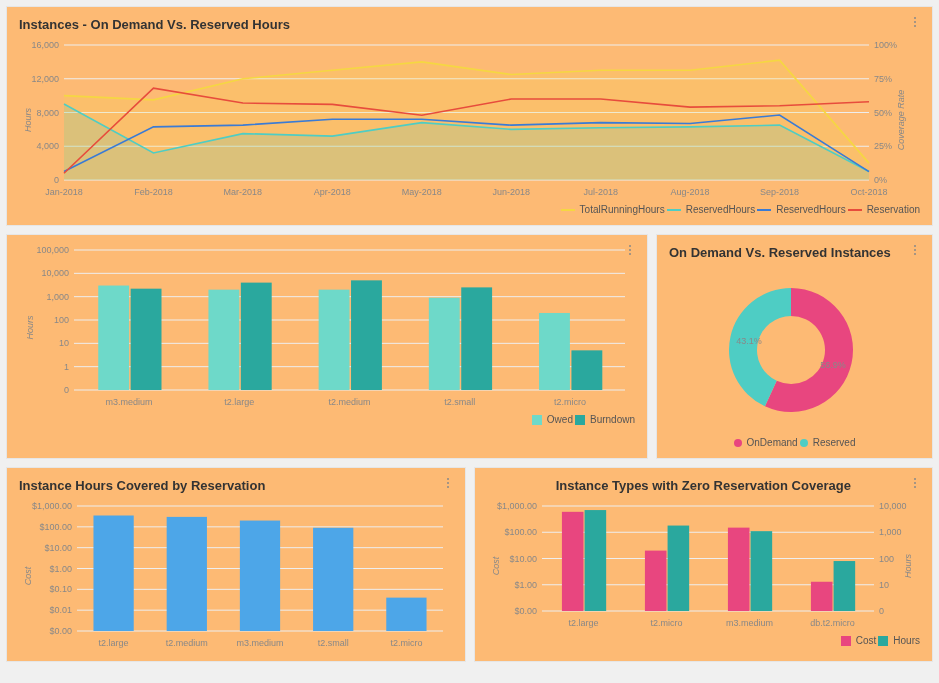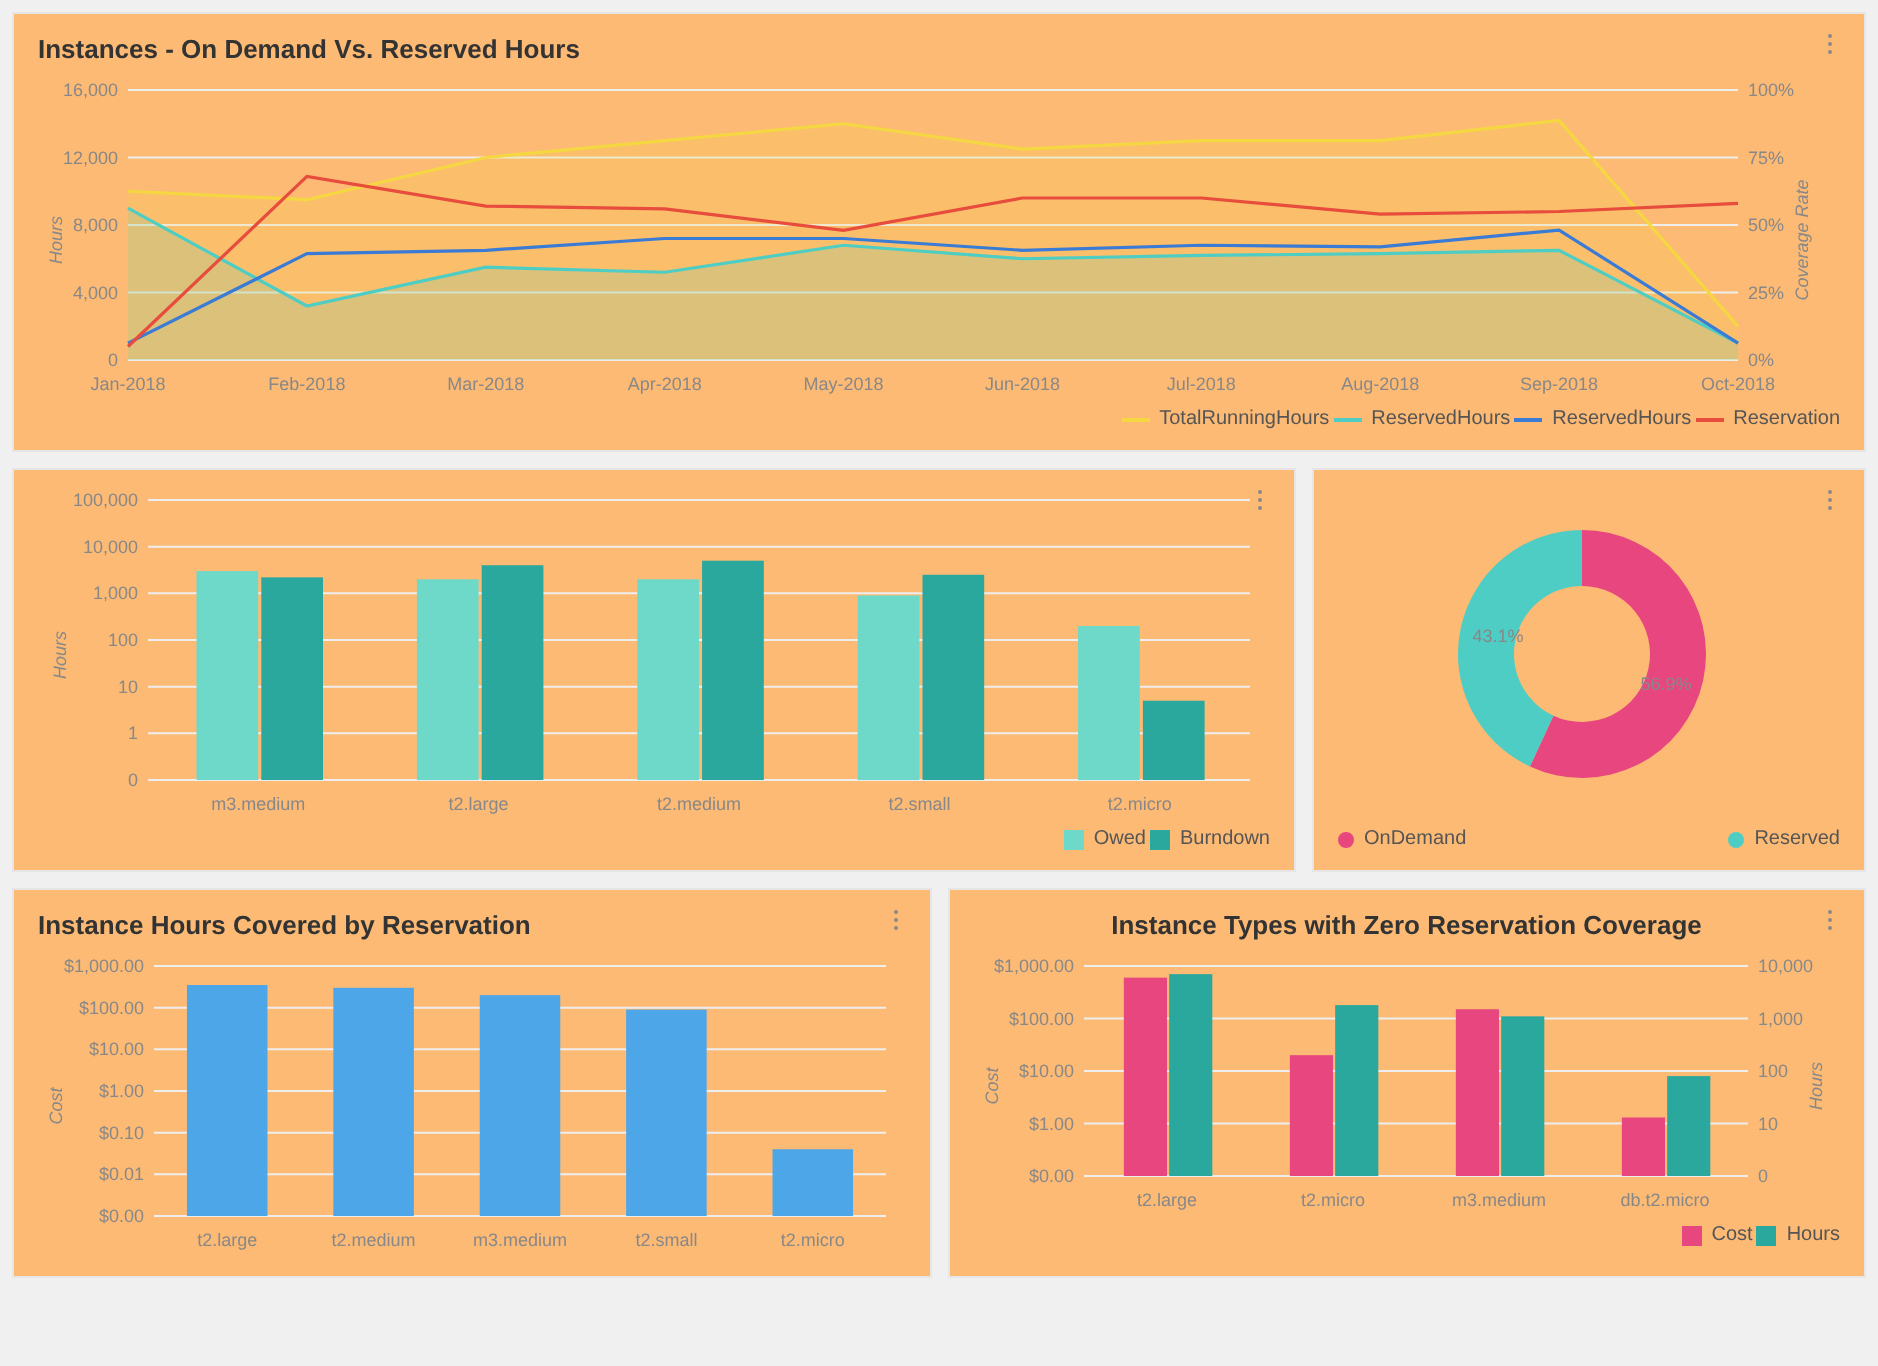--- a/index.html
+++ b/index.html
@@ -150,27 +150,28 @@
           <span>Burndown</span>
         </div>
     </div>
   </div>
   <div class="panel" style="flex:1;">
     <div class="menu-icon">
         <span></span>
         <span></span>
         <span></span>
       </div>
+    <div class="panel-title">On Demand Vs. Reserved Instances</div>
     <svg id="chart3" width="245" height="165">
         <path d="M122,20 A62,62 0 1 1 95.95468483846804,138.26403432154927 L107.7170852339986,112.85447043439798 A34,34 0 1 0 122,48 Z" fill="#e8467f"></path>
         <path d="M95.95468483846804,138.26403432154927 A62,62 0 0 1 121.99999999999999,20 L122,48 A34,34 0 0 0 107.7170852339986,112.85447043439798 Z" fill="#4ecdc4"></path>
         <text x="164" y="100" class="axis-text" text-anchor="middle" fill="#fff">56.9%</text>
         <text x="80" y="76" class="axis-text" text-anchor="middle" fill="#fff">43.1%</text>
       </svg>
-    <div class="legend" style="justify-content:space-between;">
+    <div class="legend" style="justify-content:center;">
       <div class="item">
           <span class="circ" style="background:#e8467f"></span>
           <span>OnDemand</span>
         </div>
       <div class="item">
           <span class="circ" style="background:#4ecdc4"></span>
           <span>Reserved</span>
         </div>
     </div>
   </div>

